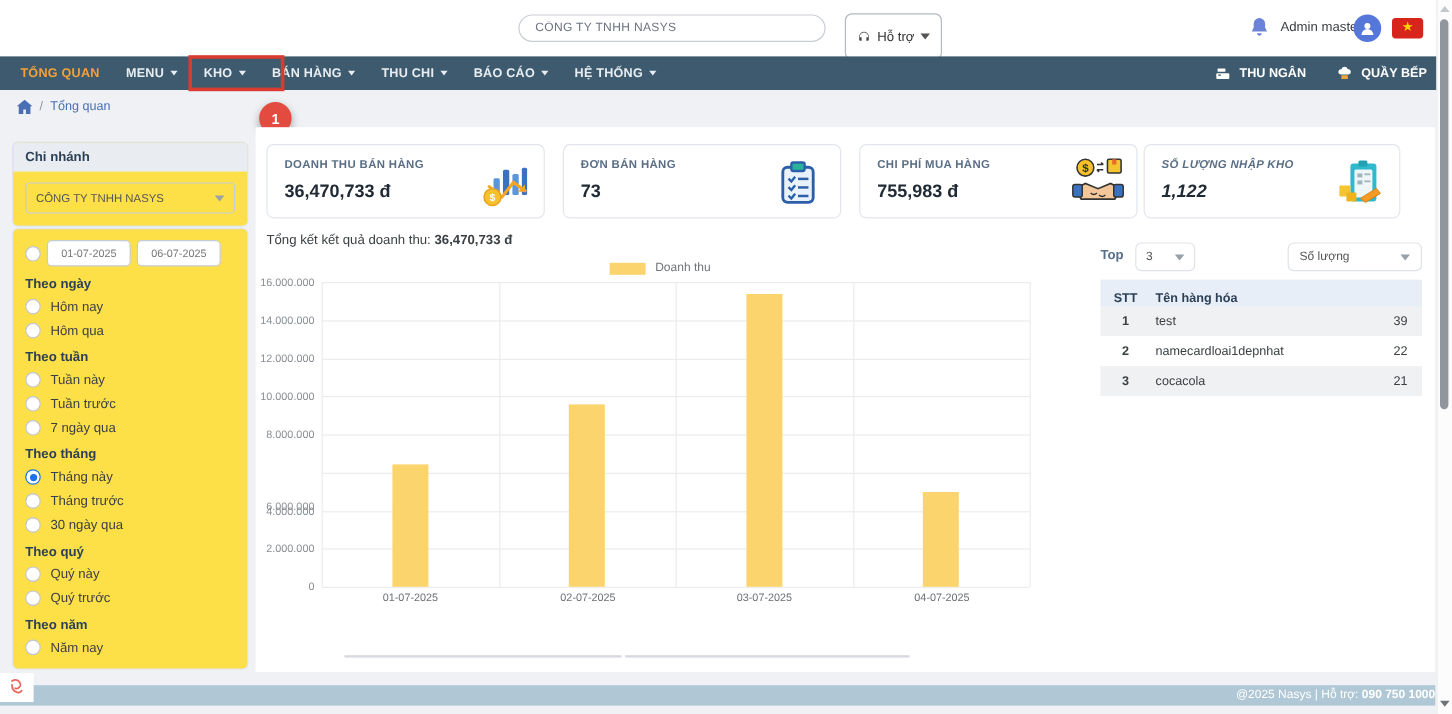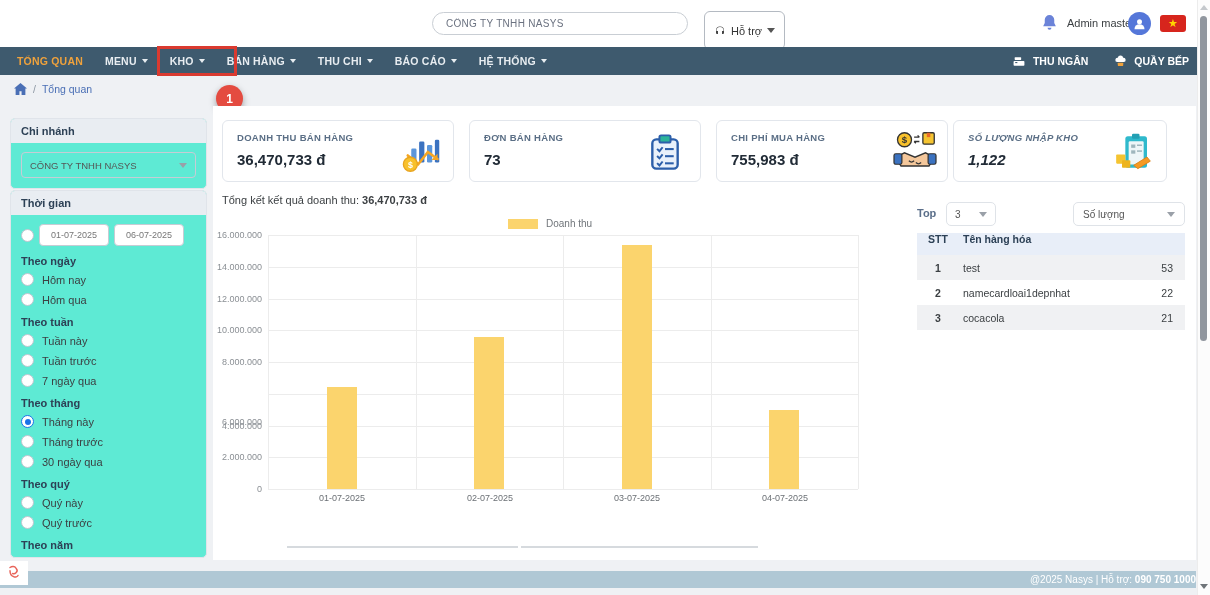--- a/index.html
+++ b/index.html
@@ -32,21 +32,21 @@
 
   
   .annotation-box { position:absolute; left:157px; top:46px; width:80px; height:30px; border:3px solid #da3a30; pointer-events:none; }
   .annotation-badge { position:absolute; left:216px; top:85px; width:27px; height:27px; border-radius:50%; background:#e44b40; color:#fff; font-size:12px; font-weight:bold; display:flex; align-items:center; justify-content:center; box-shadow:0 3px 7px rgba(0,0,0,.35); }
 
   
   .breadcrumb { position:absolute; left:14px; top:83px; display:flex; align-items:center; gap:6px; font-size:10.5px; color:#4a6fb5; }
   .breadcrumb .sep { color:#8d97a3; }
 
   
-  .side-card { position:absolute; left:10px; width:197px; background:#5eead4; border:1px solid #e0e4ea; border-radius:5px; overflow:hidden; }
+  .side-card { position:absolute; left:10px; width:197px; background:#fde047; border:1px solid #e0e4ea; border-radius:5px; overflow:hidden; }
   .side-card-head { height:24px; background:#e9edf2; font-size:11px; font-weight:bold; color:#2d4156; line-height:24px; padding-left:10px; }
   .side-card-body { padding:9px 10px 10px 10px; }
   .branch-select { height:26px; border:1px solid #c6ccd4; border-radius:4px; display:flex; align-items:center; justify-content:space-between; padding:0 8px; font-size:9.5px; color:#555; cursor:pointer; }
   .sel-caret { width:0; height:0; border-left:4px solid transparent; border-right:4px solid transparent; border-top:5px solid #9aa0a8; }
   .date-row { display:flex; align-items:center; gap:5px; }
   .radio { width:13px; height:13px; border:1.5px solid #c0c6cf; border-radius:50%; background:#fff; flex:none; cursor:pointer; }
   .radio.sel { border-color:#1a73e8; position:relative; }
   .radio.sel::after { content:""; position:absolute; left:2.5px; top:2.5px; width:6px; height:6px; border-radius:50%; background:#1a73e8; }
   .date-input { width:70px; height:22px; border:1px solid #c6ccd4; border-radius:4px; font-size:9px; color:#777; text-align:center; line-height:20px; background:#fff; }
   .time-group-label { font-size:11px; font-weight:bold; color:#2d4156; margin-top:9px; margin-bottom:2px; }
@@ -70,21 +70,21 @@
   .gridline-v { position:absolute; top:0; width:1px; height:254px; background:#ececec; } 
   .ytick-label { position:absolute; width:60px; text-align:right; font-size:9px; color:#8a8f94; }
   .bar { position:absolute; width:30px; background:#fbd46d; bottom:0; }
   .xtick-label { position:absolute; top:493px; font-size:9px; color:#6b7075; text-align:center; }
 
   
   .top-label { position:absolute; left:917px; top:207px; font-size:11px; font-weight:bold; color:#5b6f8a; }
   .top-select { position:absolute; left:946px; top:202px; width:50px; height:24px; border:1px solid #dfe3e8; border-radius:5px; background:#fff; display:flex; align-items:center; justify-content:space-between; padding:0 8px; font-size:10px; color:#555; cursor:pointer; }
   .metric-select { position:absolute; left:1073px; top:202px; width:112px; height:24px; border:1px solid #dfe3e8; border-radius:5px; background:#fff; display:flex; align-items:center; justify-content:space-between; padding:0 9px; font-size:10px; color:#555; cursor:pointer; }
   .prod-table { position:absolute; left:917px; top:233px; width:268px; }
-  .prod-head { display:flex; height:22px; background:#e8eef8; align-items:flex-start; font-size:10.5px; font-weight:bold; color:#2d4156; }
+  .prod-head { display:flex; height:22px; background:#e8eef8; align-items:flex-end; font-size:10.5px; font-weight:bold; color:#2d4156; }
   .prod-row { display:flex; height:25px; align-items:center; font-size:10.5px; color:#3c4043; }
   .col-stt { width:42px; text-align:center; flex:none; }
   .col-name { flex:1; padding-left:4px; }
   .col-qty { width:48px; text-align:right; padding-right:12px; flex:none; }
 
   .belowfold-line { position:absolute; top:546px; height:2px; background:#d6dade; }
 
   
   .footer { position:absolute; left:0; top:571px; width:1196px; height:17px; background:#b0c8d5; color:#fff; font-size:10px; text-align:right; line-height:17px; }
   .footer b { font-weight:bold; }
@@ -196,21 +196,20 @@
   <div class="side-card-head">Chi nhánh</div>
   <div class="side-card-body">
     <div class="branch-select">
       <span>CÔNG TY TNHH NASYS</span>
       <span class="sel-caret"></span>
     </div>
   </div>
 </div>
 
 <div class="side-card" style="top:190px; height:368px;">
-  <div class="side-card-head">Thời gian</div>
   <div class="side-card-body">
     <div class="date-row">
       <span class="radio"></span>
       <input class="date-input" readonly="" value="01-07-2025" style="">
       <input class="date-input" readonly="" value="06-07-2025" style="">
     </div>
     <div id="time-groups">
         <div class="time-group-label">Theo ngày</div>
         <div class="time-option">
           <span class="radio"></span>
@@ -382,21 +381,21 @@
 <div class="prod-table">
   <div class="prod-head">
     <span class="col-stt">STT</span>
     <span class="col-name">Tên hàng hóa</span>
     <span class="col-qty"></span>
   </div>
   <div id="prod-rows">
       <div class="prod-row" style="background: rgb(240, 241, 243);">
         <span class="col-stt" style="font-weight: bold;">1</span>
         <span class="col-name">test</span>
-        <span class="col-qty">53</span>
+        <span class="col-qty">39</span>
       </div>
       <div class="prod-row" style="background: rgb(255, 255, 255);">
         <span class="col-stt" style="font-weight: bold;">2</span>
         <span class="col-name">namecardloai1depnhat</span>
         <span class="col-qty">22</span>
       </div>
       <div class="prod-row" style="background: rgb(240, 241, 243);">
         <span class="col-stt" style="font-weight: bold;">3</span>
         <span class="col-name">cocacola</span>
         <span class="col-qty">21</span>

